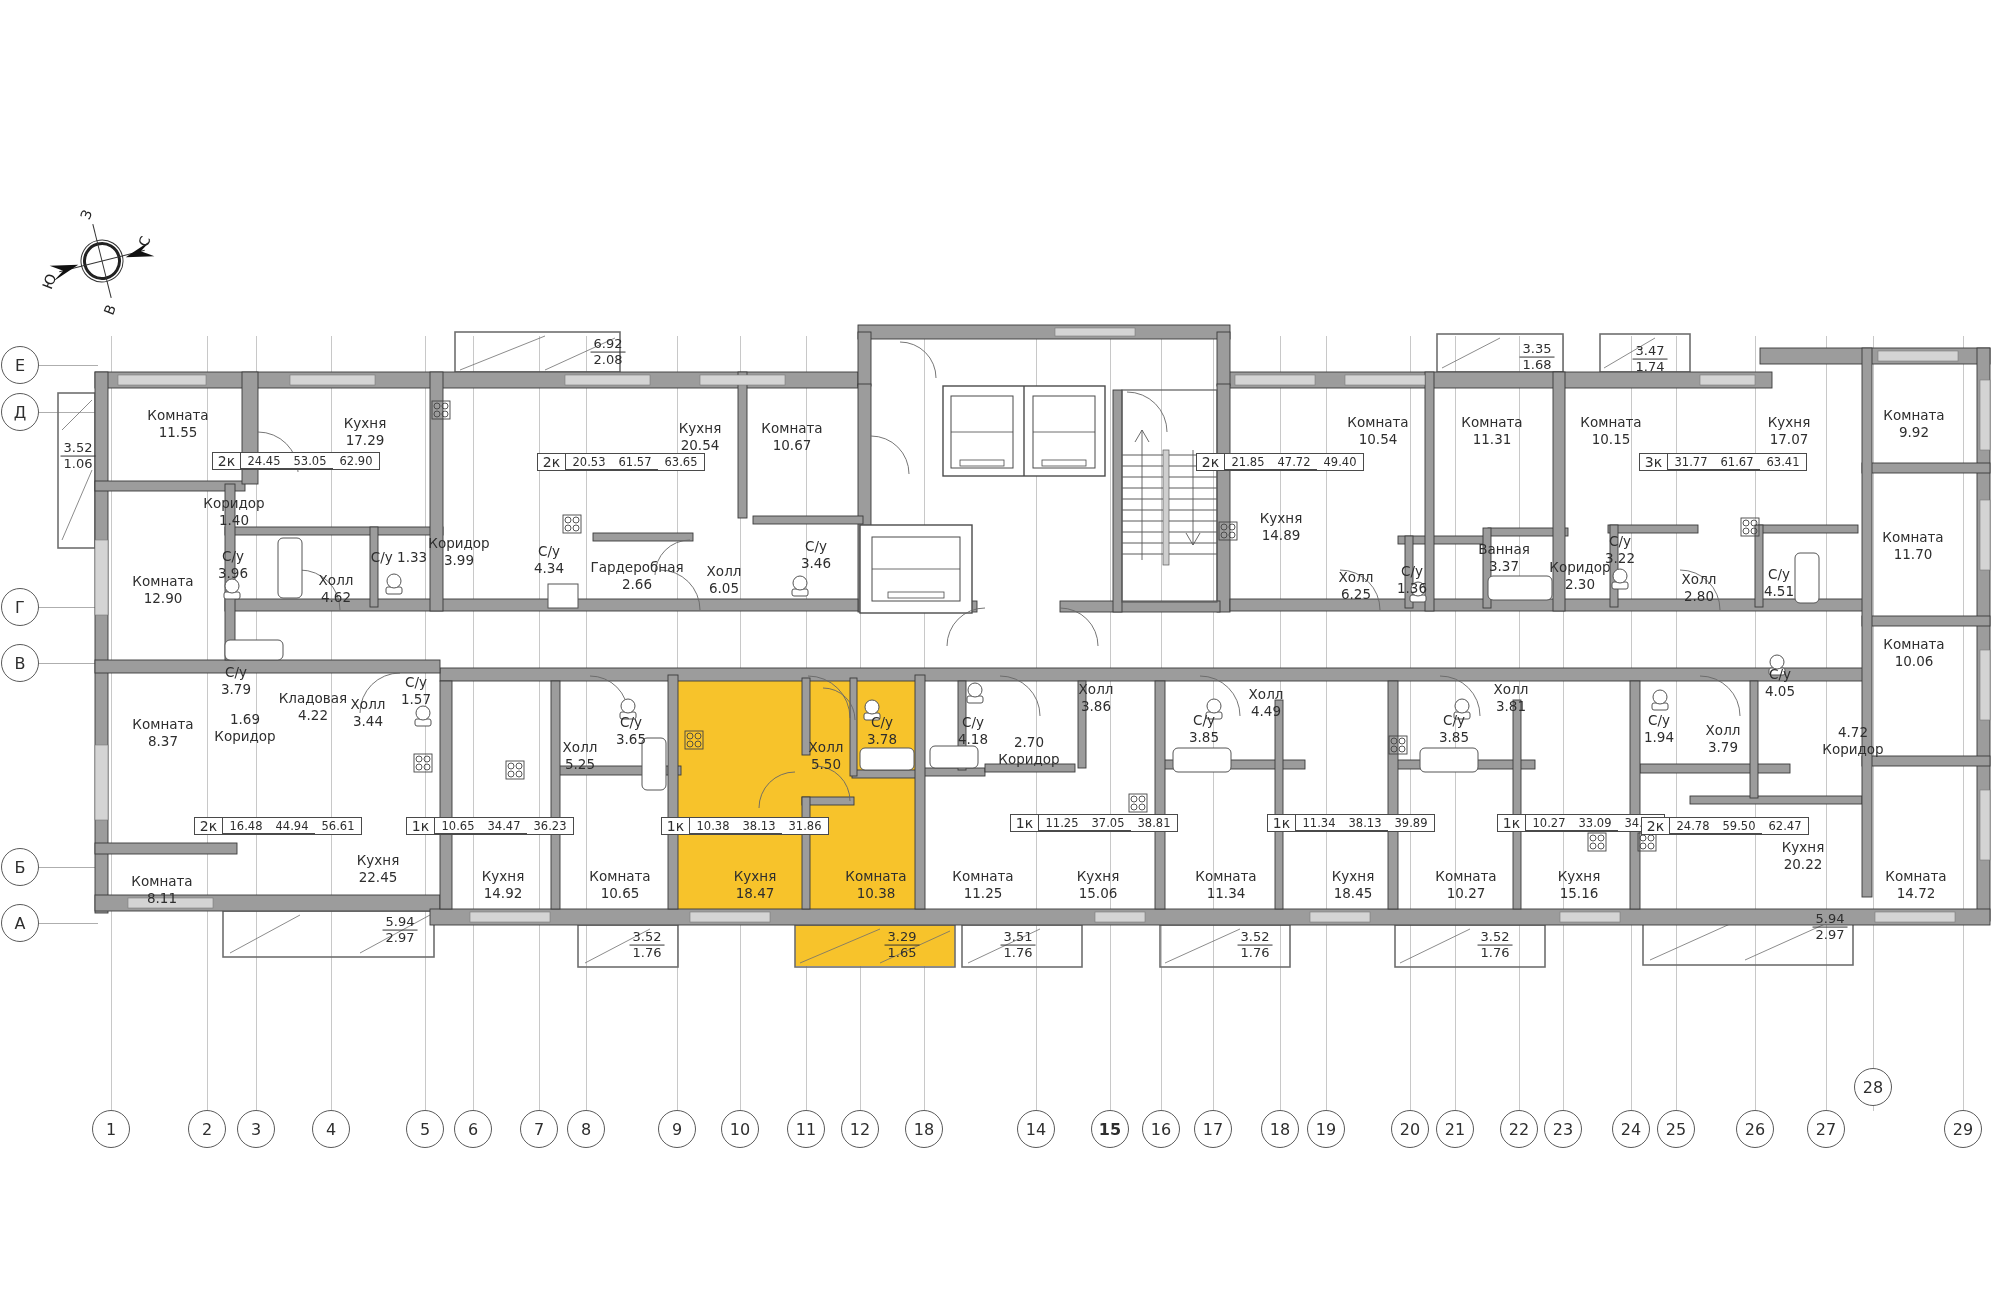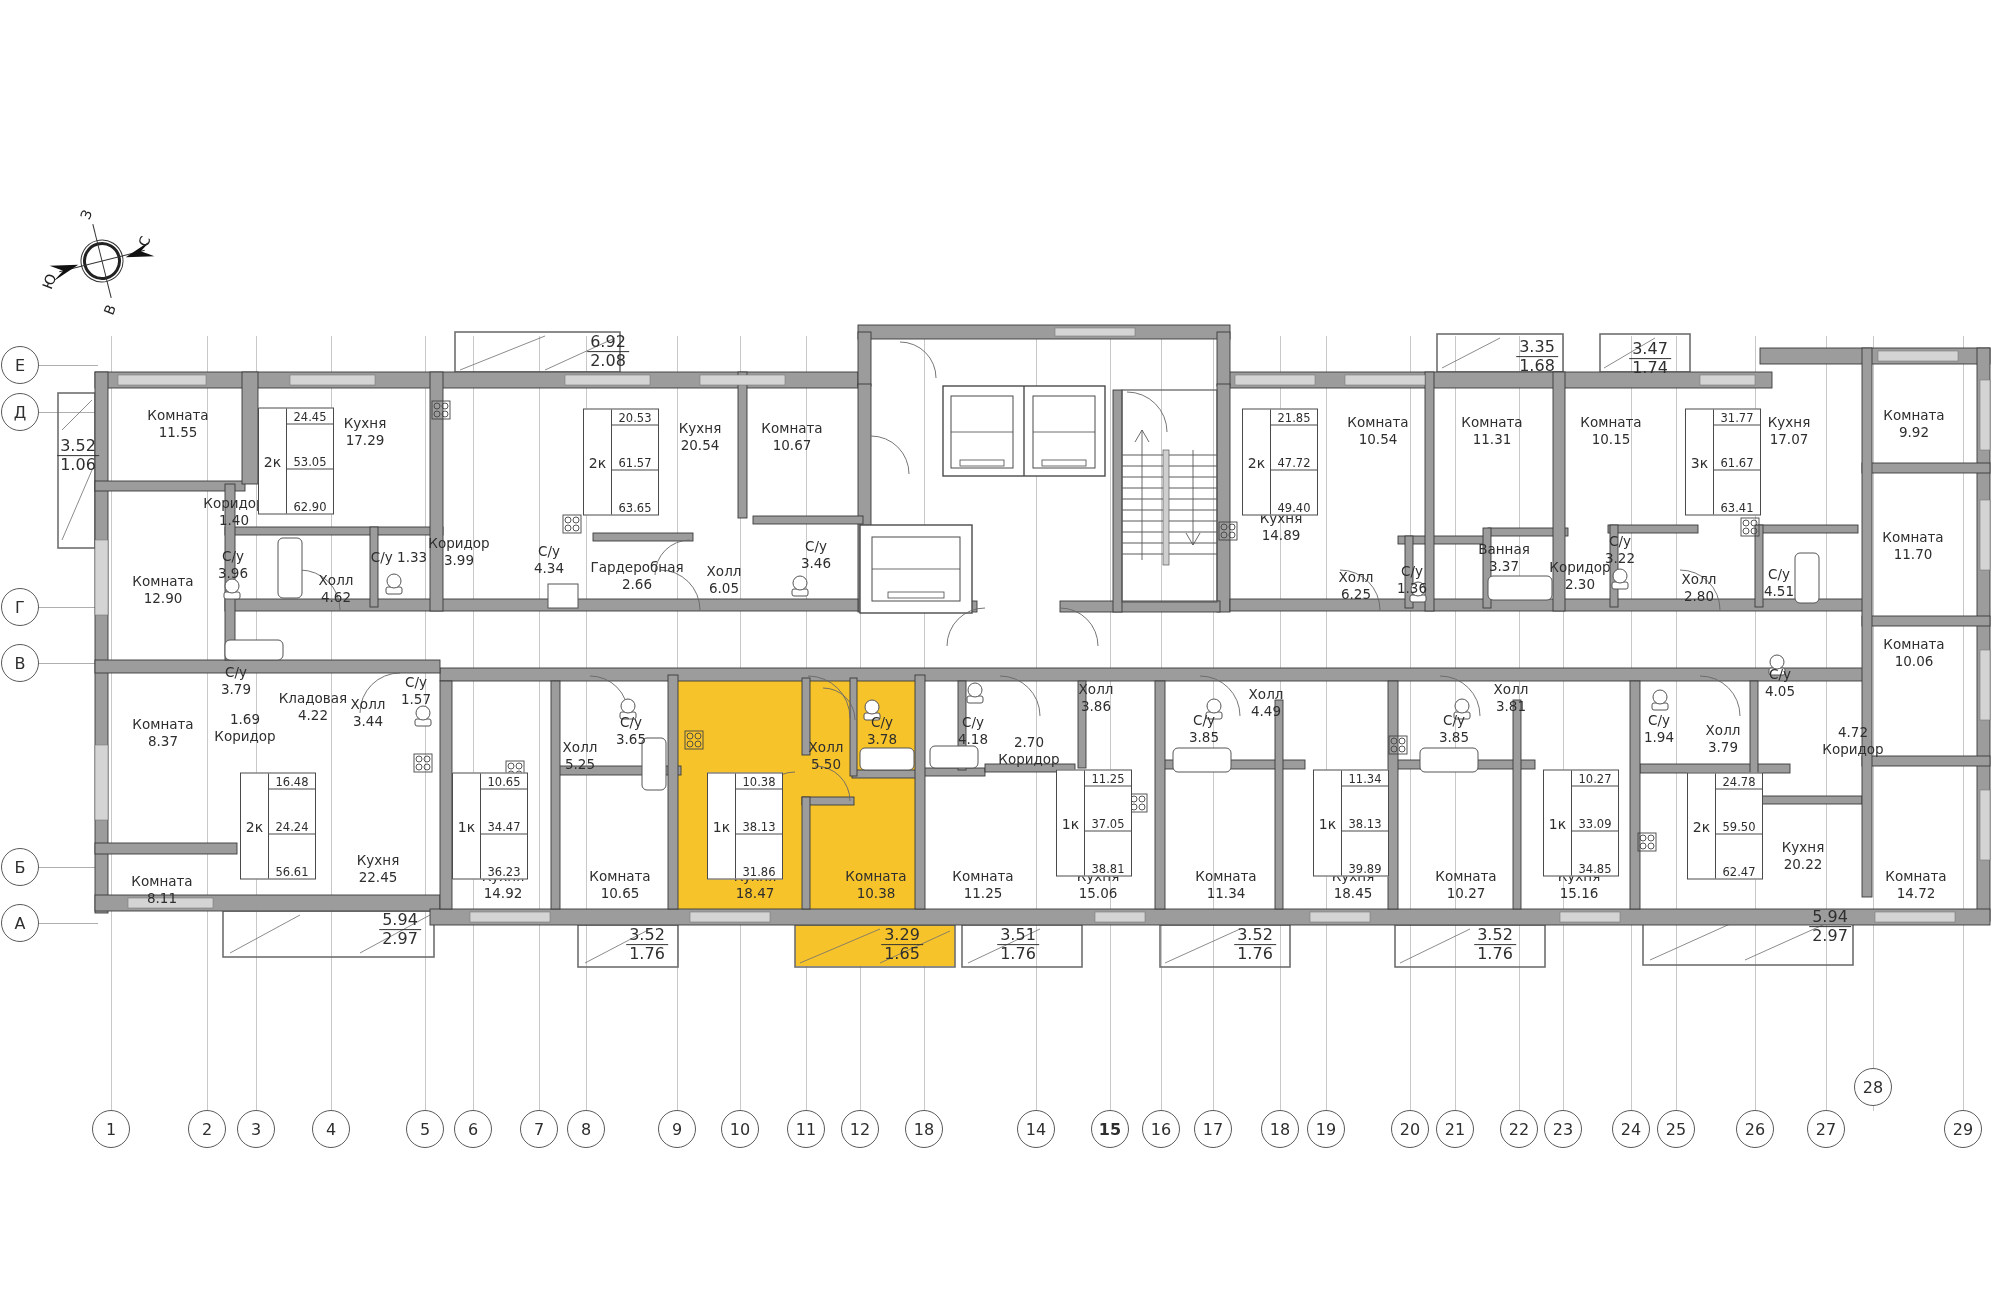--- a/index.html
+++ b/index.html
@@ -12,25 +12,25 @@
   .grid-h{position:absolute;height:1px;background:#9a9a9a;opacity:.8;}
   .room-label{position:absolute;transform:translate(-50%,-50%);text-align:center;
               font-size:13.5px;line-height:1.28;white-space:pre;z-index:3;}
   .axis-circle{position:absolute;width:36px;height:36px;border:1.2px solid #5a5a5a;border-radius:50%;
                background:#fff;display:flex;align-items:center;justify-content:center;
                font-size:16px;transform:translate(-50%,-50%);z-index:3;}
   .spec-box{position:absolute;transform:translate(-50%,-50%);display:flex;background:#fff;
             border:1.4px solid #4a4a4a;font-size:11.5px;z-index:3;}
   .spec-type{width:27px;display:flex;align-items:center;justify-content:center;
              font-size:14px;border-right:1.4px solid #4a4a4a;}
-  .spec-vals{display:flex;flex-direction:column;gap:29px;}
+  .spec-vals{display:flex;flex-direction:row;}
   .spec-vals div{width:46px;height:15px;display:flex;align-items:center;justify-content:center;
                  border-bottom:1px solid #4a4a4a;}
   .spec-vals div:last-child{border-bottom:none;}
-  .frac{position:absolute;transform:translate(-50%,-50%);text-align:center;font-size:16px;
+  .frac{position:absolute;transform:translate(-50%,-50%);text-align:center;font-size:13px;
         line-height:1.15;z-index:3;}
   .frac .top{display:block;border-bottom:1px solid #333;padding:0 3px;}
   .frac .bot{display:block;}
 </style>
 </head>
 <body>
 
 <div id="stage">
   <div id="grid-layer">
       <div class="grid-v" style="left: 111px; top: 336px; height: 775px;"></div>
@@ -590,21 +590,21 @@
         <div class="spec-vals">
           <div class="">31.77</div>
           <div class="">61.67</div>
           <div class="">63.41</div>
         </div>
       </div>
       <div class="spec-box" style="left: 278px; top: 826px;">
         <div class="spec-type">2к</div>
         <div class="spec-vals">
           <div class="">16.48</div>
-          <div class="">24.24</div>
+          <div class="">44.94</div>
           <div class="">56.61</div>
         </div>
       </div>
       <div class="spec-box" style="left: 490px; top: 826px;">
         <div class="spec-type">1к</div>
         <div class="spec-vals">
           <div class="">10.65</div>
           <div class="">34.47</div>
           <div class="">36.23</div>
         </div>

